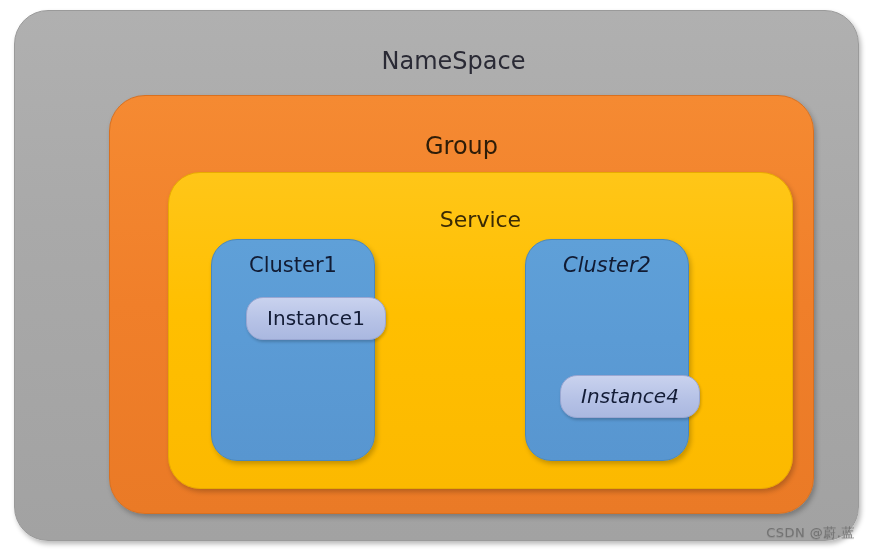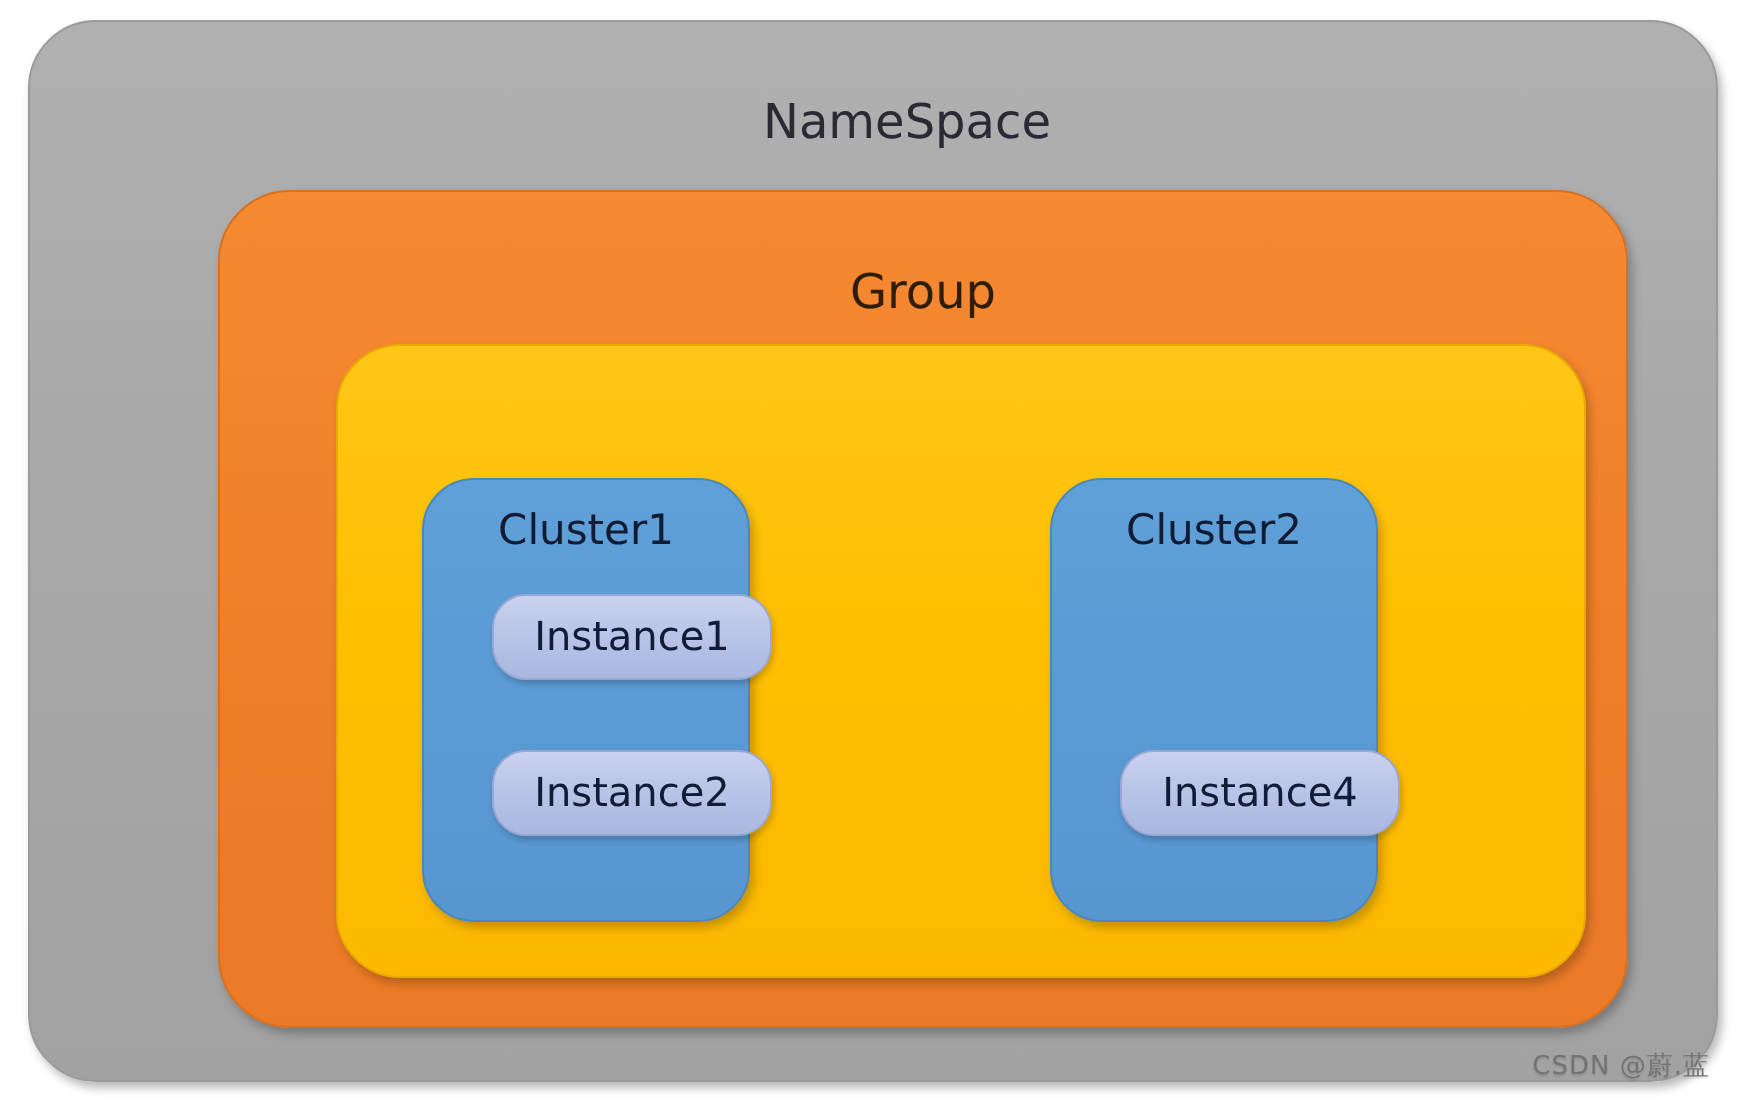--- a/index.html
+++ b/index.html
@@ -65,21 +65,21 @@
   .cluster-box {
     top: 66px;
     width: 164px;
     height: 222px;
     background: linear-gradient(180deg, #5fa0d8 0%, #5b9bd5 45%, #5896d0 100%);
     border-radius: 26px;
     border: 1px solid #4a87bd;
     box-shadow: 2px 3px 5px rgba(0,0,0,0.22);
   }
   .cluster-1 { left: 42px; }
-  .cluster-2 { left: 356px; }
+  .cluster-2 { left: 356px; font-style: italic; }
 
   
   .instance-box {
     left: 34px;
     width: 140px;
     height: 43px;
     background: linear-gradient(180deg, #c9d2ee 0%, #b6c2e6 55%, #aab8e0 100%);
     border-radius: 17px;
     border: 1px solid #9aa7d2;
     box-shadow: 1px 2px 3px rgba(0,0,0,0.20);
@@ -142,31 +142,29 @@
 
 <div id="canvas">
 
   <div class="box namespace-box">
     <div class="label label-namespace">NameSpace</div>
 
     <div class="box group-box">
       <div class="label label-group">Group</div>
 
       <div class="box service-box">
+        <div class="label label-service">Service</div>
 
         <div class="box cluster-box cluster-1">
           <div class="label label-cluster">Cluster1</div>
 
           <div class="box instance-box instance-slot-1">
             <div class="label label-instance">Instance1</div>
           </div>
 
-          <div class="box instance-box instance-slot-2">
-            <div class="label label-instance">Instance2</div>
-          </div>
         </div>
 
         <div class="box cluster-box cluster-2">
           <div class="label label-cluster">Cluster2</div>
 
 
           <div class="box instance-box instance-slot-2">
             <div class="label label-instance">Instance4</div>
           </div>
         </div>

